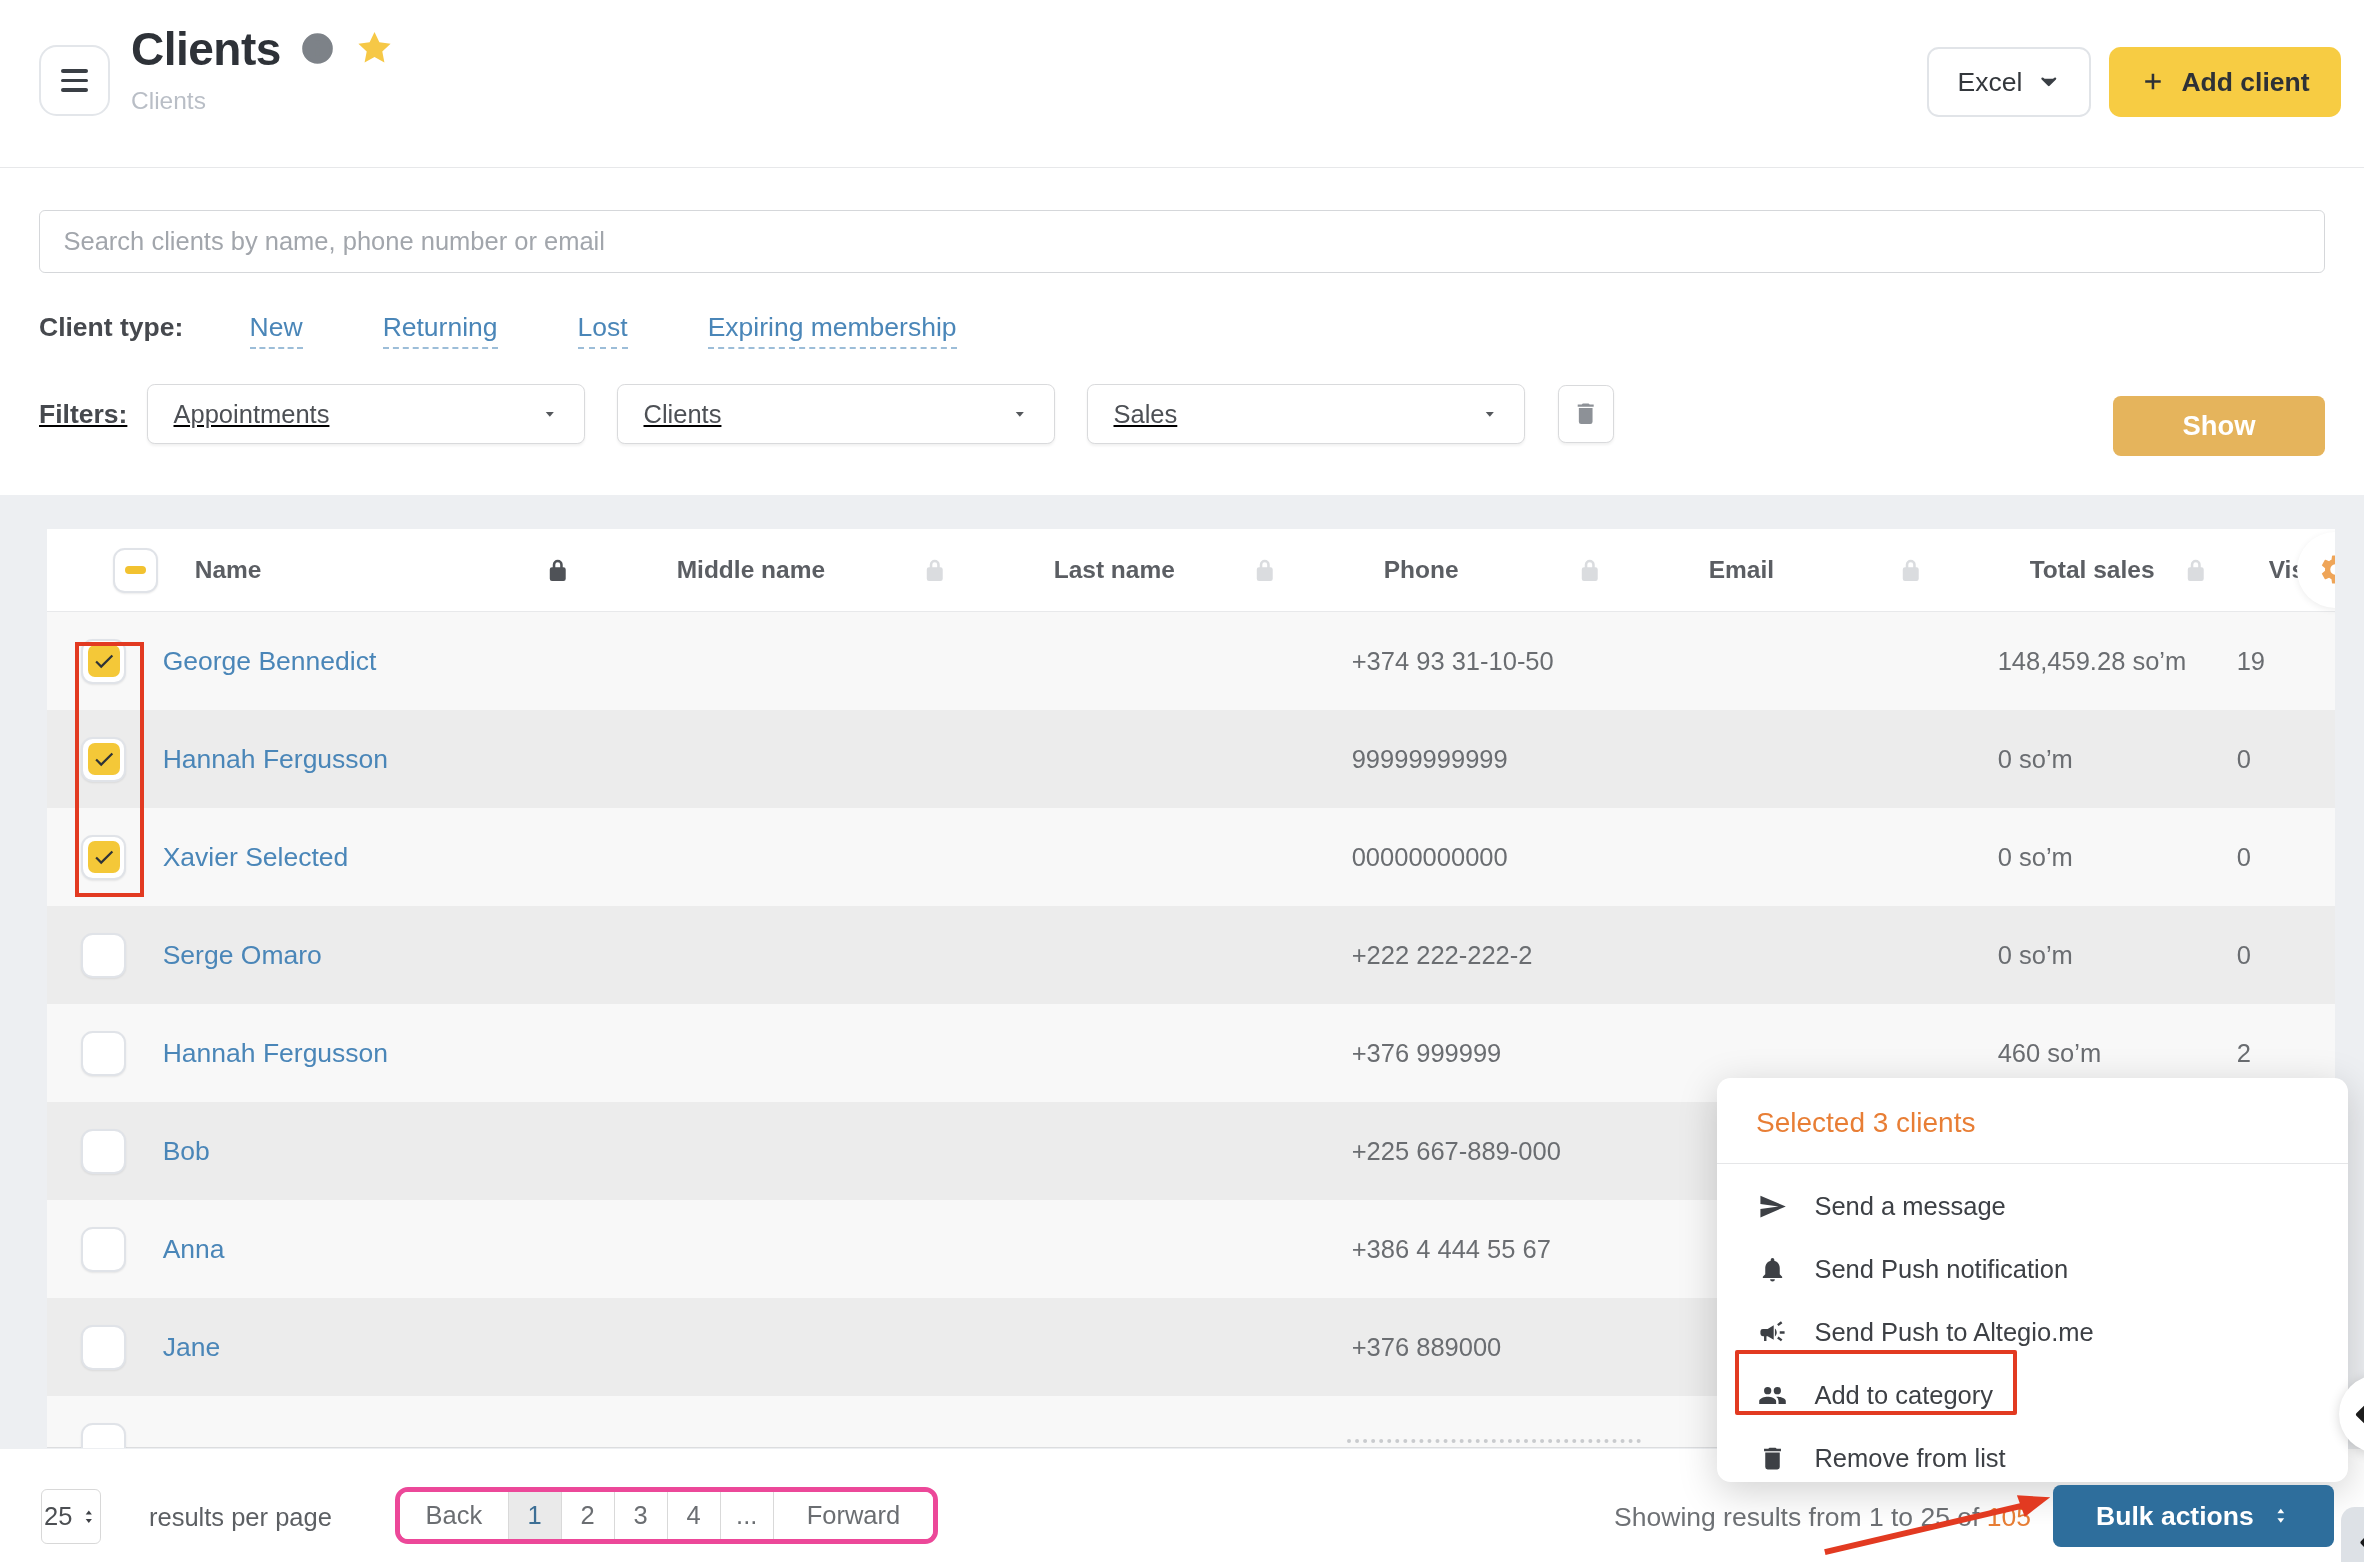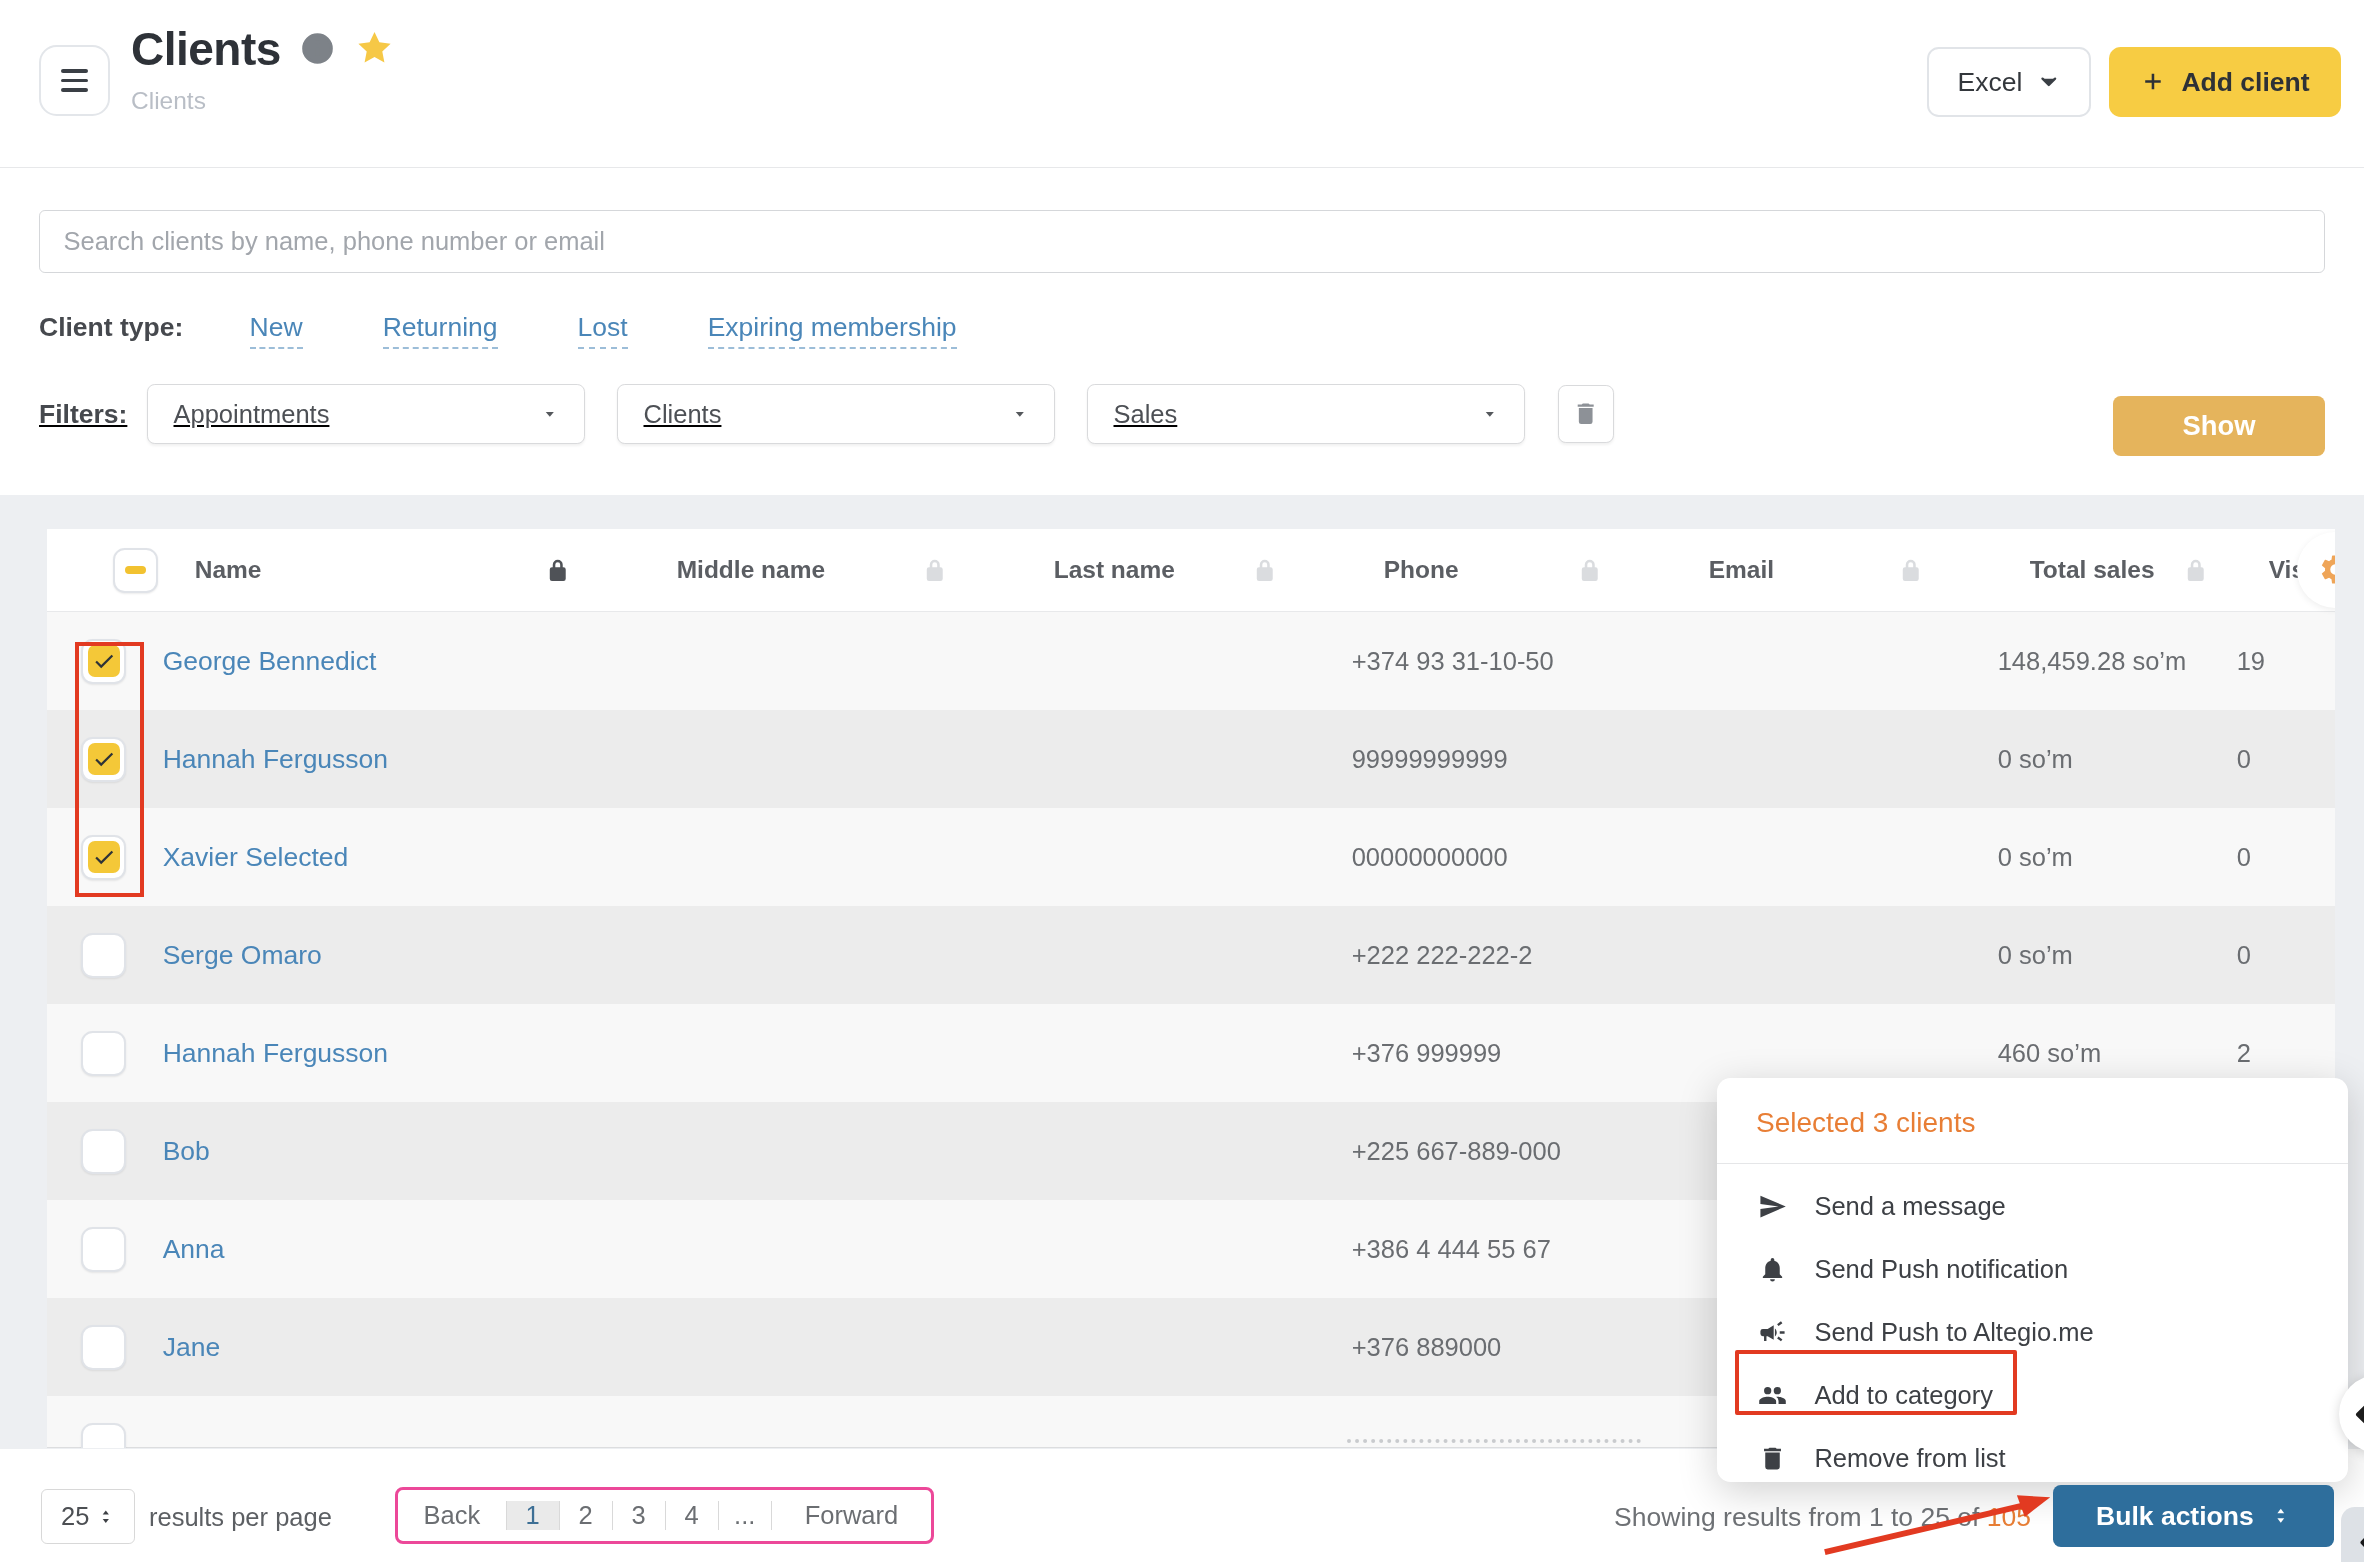--- a/index.html
+++ b/index.html
@@ -87,26 +87,26 @@
   .popup { position:absolute; left:1717px; top:1078px; width:631px; height:404px; background:#fff; border-radius:13.7px;
     box-shadow:0 9.8px 39px rgba(0,0,0,.18); z-index:20; }
   .popup-title { padding:29px 39px 23.5px; font-size:28px; color:#e87e35; }
   .popup-divider { height:1px; background:#e5e6e8; margin:0 0; }
   .popup-item { height:63px; display:flex; align-items:center; gap:27.4px; padding-left:41px; cursor:pointer; }
   .popup-item .ic { width:29px; height:29px; color:#3d4045; }
   .popup-item .lbl { font-size:25.5px; color:#3d4045; }
   .popup-list { padding-top:11.8px; }
 
   
-  .perpage-box { position:absolute; left:41px; top:1489px; width:94px; height:55px; border:1px solid #d8d8d8; border-radius:5.9px;
+  .perpage-box { position:absolute; left:41px; top:1489px; width:60px; height:55px; border:1px solid #d8d8d8; border-radius:5.9px;
     background:#fff; display:flex; align-items:center; justify-content:center; gap:7.8px; font-size:25.5px; color:#4c4f53; cursor:pointer; }
   .perpage-box .ic { width:17.6px; height:17.6px; color:#3d4045; }
   .perpage-label { position:absolute; left:149px; top:1503px; font-size:25.5px; color:#5c5f63; }
-  .pagination { position:absolute; left:395px; top:1487px; height:57px; display:flex; border:3px solid #ec4899;
-    border-radius:8px; overflow:hidden; background:#fff;align-items:center; }
+  .pagination { position:absolute; left:395px; top:1487px; height:57px; display:flex; border:5px solid #ec4899;
+    border-radius:13px; overflow:hidden; background:#fff; }
   .pg-cell { display:flex; align-items:center; justify-content:center; font-size:25.5px; color:#6b6e72;
     border-right:1px solid #d9d9d9; cursor:pointer; background:#fff; }
   .pg-back { padding:0 25.5px; }
   .pg-num { width:53px; }
   .pg-num.active { background:#eaeaea; color:#3d6f95; }
   .pg-fwd { padding:0 33px; border-right:none; }
   .showing { position:absolute; right:333px; top:1502px; font-size:26.5px; color:#6e7175; white-space:nowrap; }
   .showing .total { color:#e87e35; }
   .btn-bulk { position:absolute; left:2053px; top:1485px; width:281px; height:62px; background:#2e6e9c; border:none;
     border-radius:7.8px; display:flex; align-items:center; justify-content:center; gap:17.6px; color:#fff;

